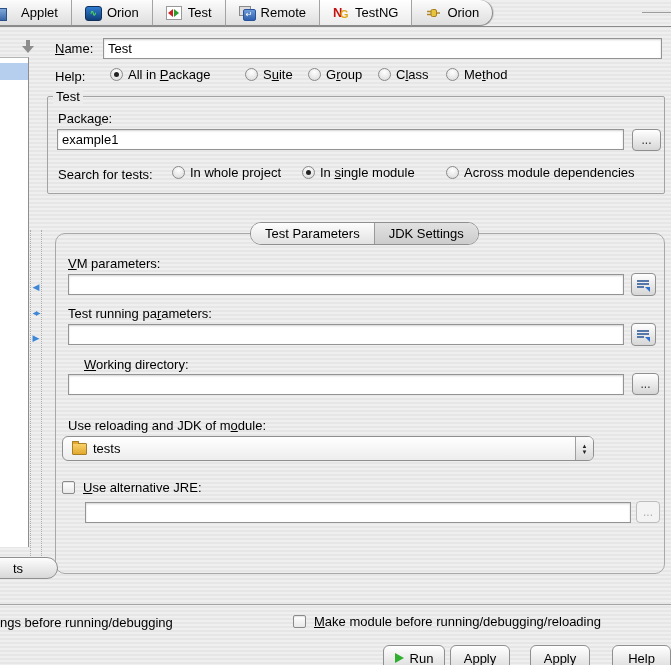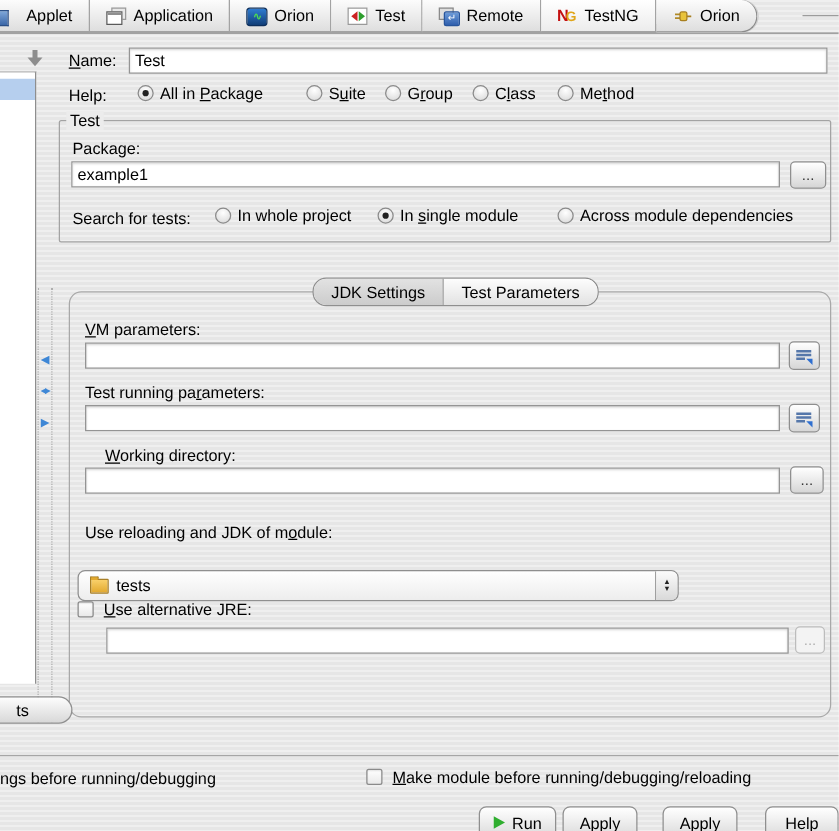--- a/index.html
+++ b/index.html
@@ -103,27 +103,20 @@
 <div class="tabstrip">
   <div class="tabs">
     <div class="cfg-tab">
       <span class="icon16">
           <span class="applet-cut"></span>
         </span>
       <span>Applet</span>
     </div>
     <div class="cfg-tab">
       <span class="icon16">
-          <span class="win-back"></span>
-          <span class="win-front"></span>
-        </span>
-      <span>Application</span>
-    </div>
-    <div class="cfg-tab">
-      <span class="icon16">
           <span class="orion">∿</span>
         </span>
       <span>Orion</span>
     </div>
     <div class="cfg-tab">
       <span class="icon16">
           <span class="junit">
             <span class="tri-l"></span>
             <span class="tri-r"></span>
           </span>
@@ -216,25 +209,25 @@
   <span class="radio selected"></span>
   <span><span>In </span><u>s</u><span>ingle module</span></span>
 </span>
 <span class="radio-item" style="left:446px;top:165px">
   <span class="radio"></span>
   <span><span>Across module dependencies</span><u></u><span></span></span>
 </span>
 
 <div class="panel" style="left:55px;top:233px;width:608px;height:339px"></div>
 <div class="seg-tabs">
+  <div class="seg">
+      <span>Test Parameters</span>
+    </div>
   <div class="seg active">
       <span>JDK Settings</span>
-    </div>
-  <div class="seg">
-      <span>Test Parameters</span>
     </div>
 </div>
 
 <label class="lbl" style="left:68px;top:256px"><span></span><u>V</u><span>M parameters:</span></label>
 <input class="txt" style="left: 68px; top: 274px; width: 556px;" value="">
 <div class="aqua-btn" style="left:631px;top:273px;width:25px;height:23px">
   <span class="expand-ic">
       <i class="a1"></i>
       <i class="a2"></i>
       <i class="a3"></i>
@@ -253,21 +246,21 @@
     </span>
 </div>
 
 <label class="lbl" style="left:84px;top:357px"><span></span><u>W</u><span>orking directory:</span></label>
 <input class="txt" style="left: 68px; top: 374px; width: 556px;" value="">
 <div class="aqua-btn" style="left:632px;top:373px;width:27px;height:22px">
     <span>...</span>
   </div>
 
 <label class="lbl" style="left:68px;top:418px"><span>Use reloading and JDK of m</span><u>o</u><span>dule:</span></label>
-<div class="combo" style="left:62px;top:456px;width:481px;height:25px">
+<div class="combo" style="left:62px;top:436px;width:532px;height:25px">
   <span class="combo-text">
     <span class="folder"></span>
     <span>tests</span>
   </span>
   <span class="stepper">
     <span>▲</span>
     <span>▼</span>
   </span>
 </div>
 

